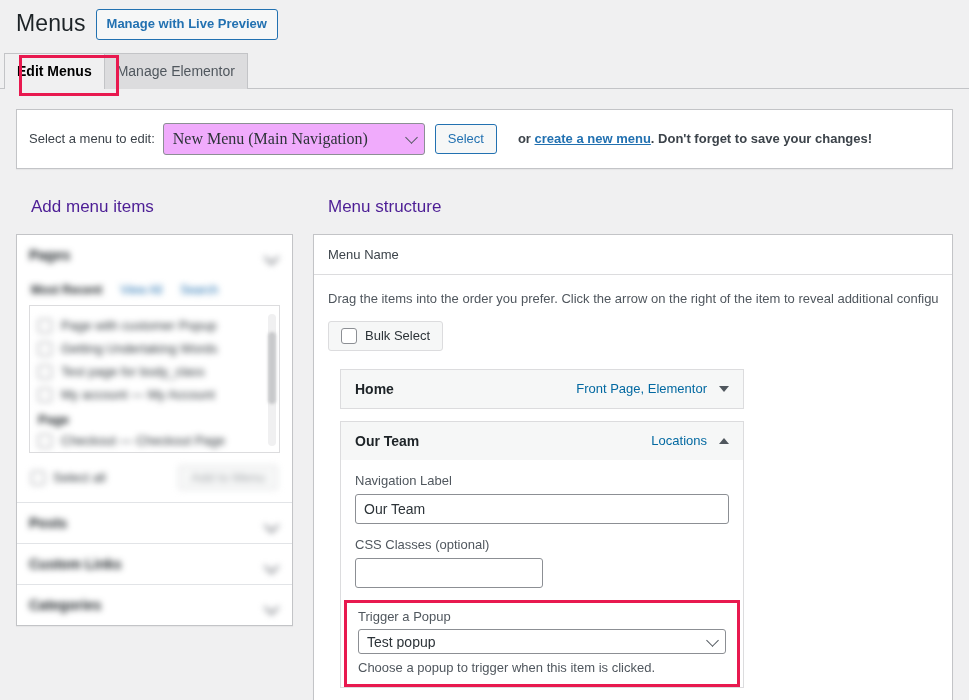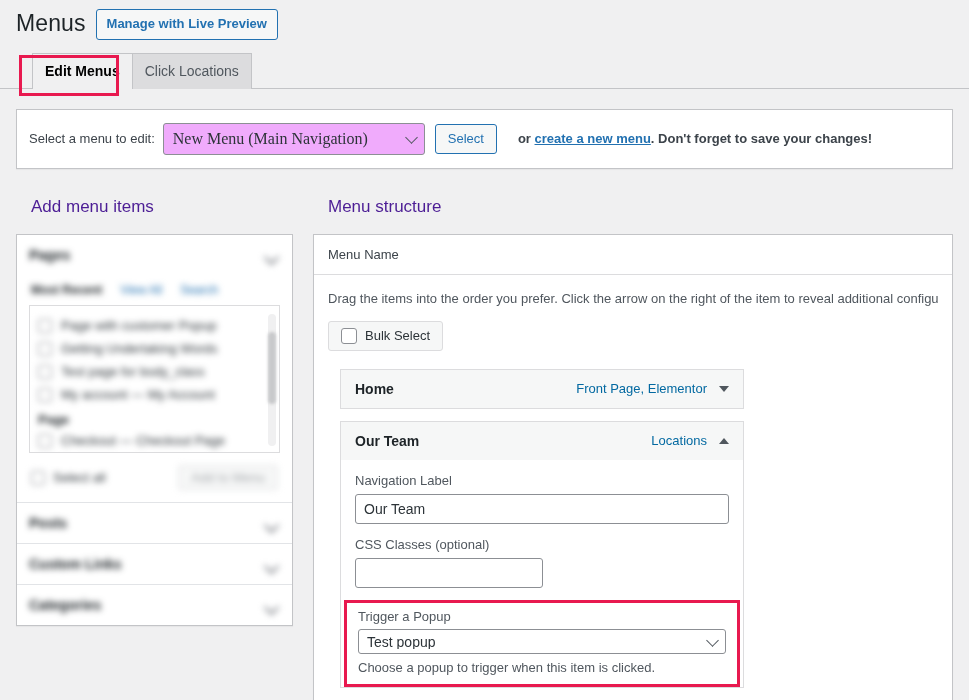--- a/index.html
+++ b/index.html
@@ -41,21 +41,21 @@
     border-radius: 3px;
     padding: 4px 10px 5px;
     line-height: 1.5;
     cursor: pointer;
   }
 
   
   .tabs-wrap {
     position: relative;
     margin: 13px 0 0 0;
-    padding-left: 32px;
+    padding-left: 4px;
     height: 36px;
   }
   .tabs {
     display: flex;
     align-items: flex-end;
     gap: 0;
     height: 36px;
     position: relative;
     z-index: 2;
   }
@@ -434,21 +434,21 @@
 
   <div class="head-row">
     <h1 class="page-title">Menus</h1>
     <span class="live-preview-btn">Manage with Live Preview</span>
   </div>
 
   <div class="tabs-wrap">
     <div class="tab-underline"></div>
     <div class="tabs">
       <div class="tab active">Edit Menus</div>
-      <div class="tab">Click Locations</div>
+      <div class="tab">Manage Elementor</div>
     </div>
     <div class="hl-tab"></div>
   </div>
 
   <div class="menu-select-bar">
     <span class="msb-label">Select a menu to edit:</span>
     <span class="select-shell">
       <select class="wp-select" id="menu-to-edit-select">
         <option>New Menu (Main Navigation)</option>
       </select>

